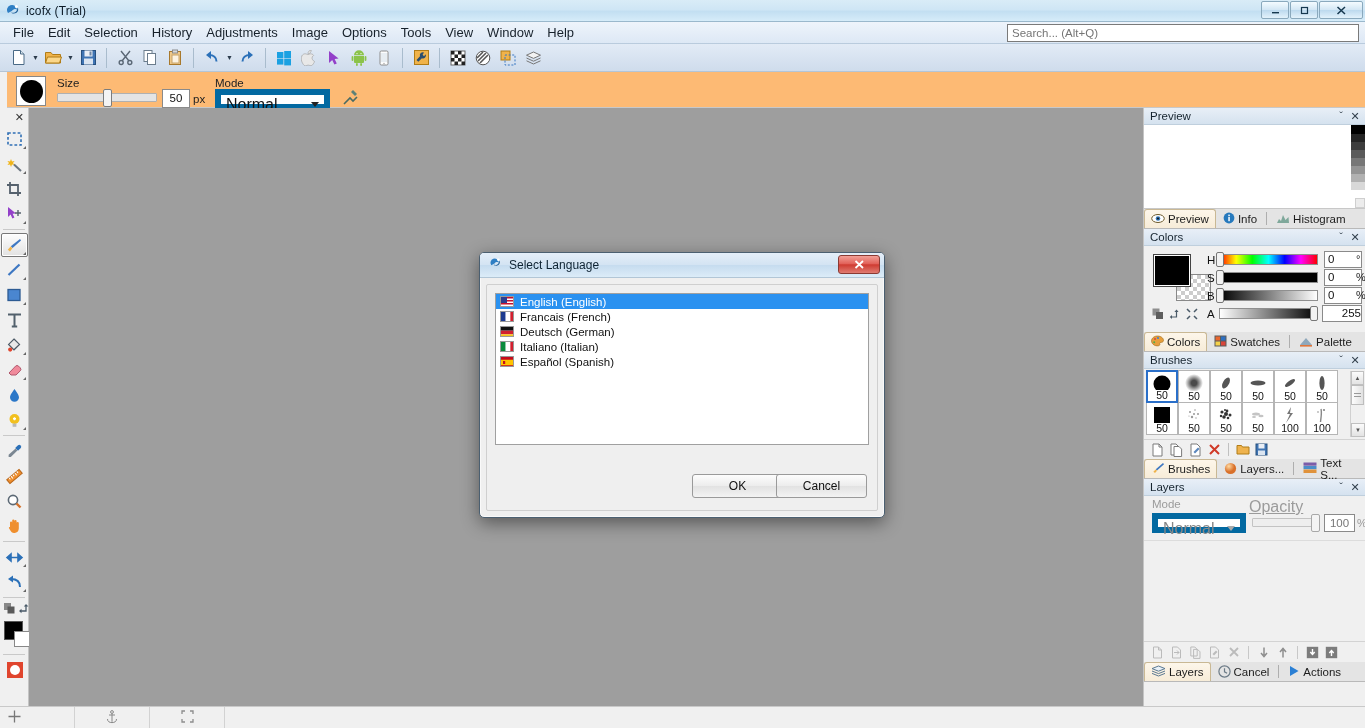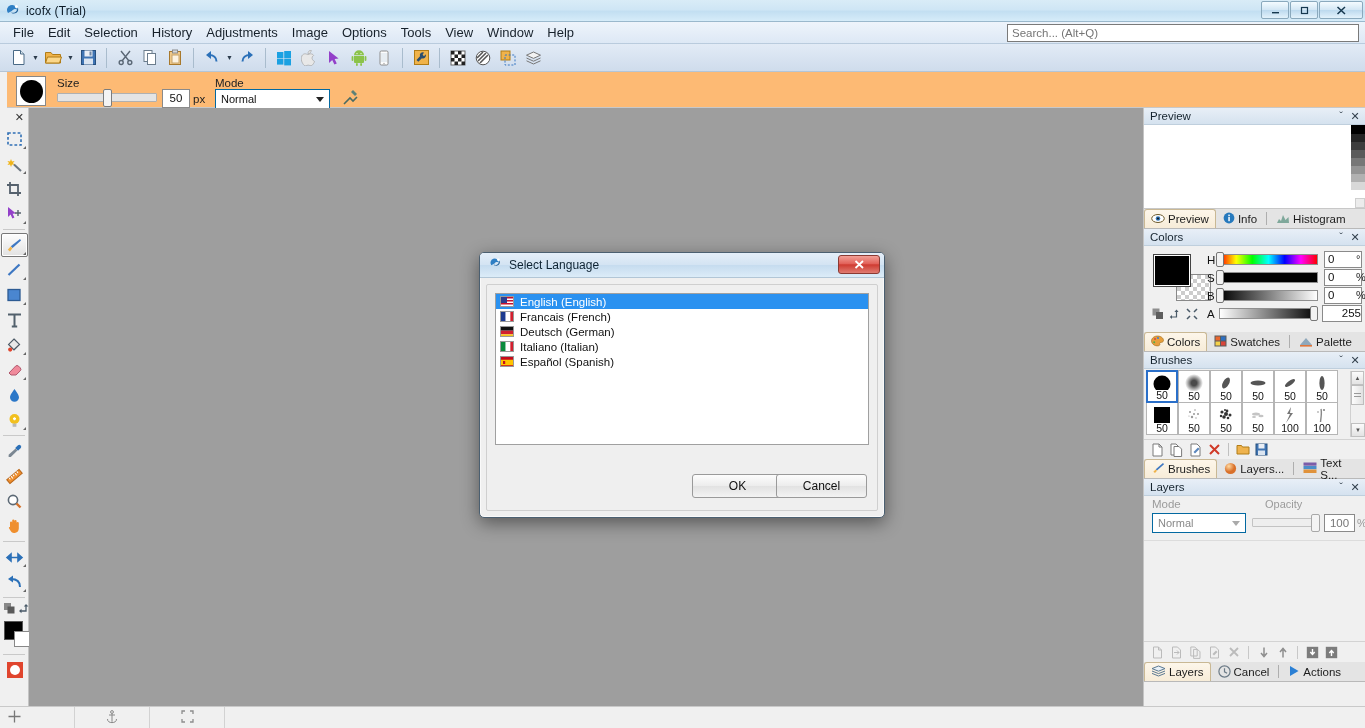--- a/index.html
+++ b/index.html
@@ -76,22 +76,22 @@
   }
   .slider-thumb {
     position:absolute; width:9px; height:18px; background:#f4f4f4;
     border:1px solid #7c7c7c; border-radius:2px;
   }
   .numfield {
     position:absolute; border:1px solid #8a8a8a; background:#fff;
     font-size:11.5px; text-align:center; color:#111; line-height:17px;
   }
   .selectbox {
-    position:absolute; border:1px solid #0369a1; background:#fff;
-    font-size:11px; color:#111; padding-left:5px; line-height:19px;
+    position:absolute; border:6px solid #0369a1; background:#fff;
+    font-size:16px; color:#111; padding-left:5px; line-height:19px;
   }
   .sel-arrow {
     position:absolute; right:5px; top:7px; width:0;height:0;
     border-left:4px solid transparent;border-right:4px solid transparent;border-top:5px solid #222;
   }
 
   
   .toolpal {
     position:absolute; left:0; top:108px; width:29px; height:600px;
     background:#f0f0f0; border-right:1px solid #c4c4c4;
@@ -964,21 +964,21 @@
     </div>
 
     <div class="panel-head">
       <span>Layers</span>
       <span class="sp"></span>
       <span class="ph-btn">ˇ</span>
       <span class="ph-btn">✕</span>
     </div>
     <div class="layers-body">
       <div style="position:absolute; left:8px; top:2px; font-size:11.5px; color:#9b9b9b;">Mode</div>
-      <div style="position:absolute; left:121px; top:2px; font-size:11px; color:#9b9b9b;">Opacity</div>
+      <div style="position:absolute; left:105px; top:2px; font-size:16px; color:#9b9b9b;text-decoration:underline;">Opacity</div>
       <div class="selectbox" style="left:8px; top:17px; width:94px; height:20px; color:#888;">
         <span>Normal</span>
         <span class="sel-arrow" style="border-top-color:#aaa; top:7px;"></span>
       </div>
       <div class="slider-track" style="left:108px; top:22px; width:67px; background:#eee; border-color:#c3c3c3;"></div>
       <div class="slider-thumb" style="left:167px; top:18px; border-color:#a8a8a8;"></div>
       <div class="numfield" style="left:180px; top:18px; width:31px; height:18px; color:#777;">100</div>
       <div style="position:absolute; left:213px; top:21px; font-size:11px; color:#999;">%</div>
       <div class="layer-list"></div>
     </div>

